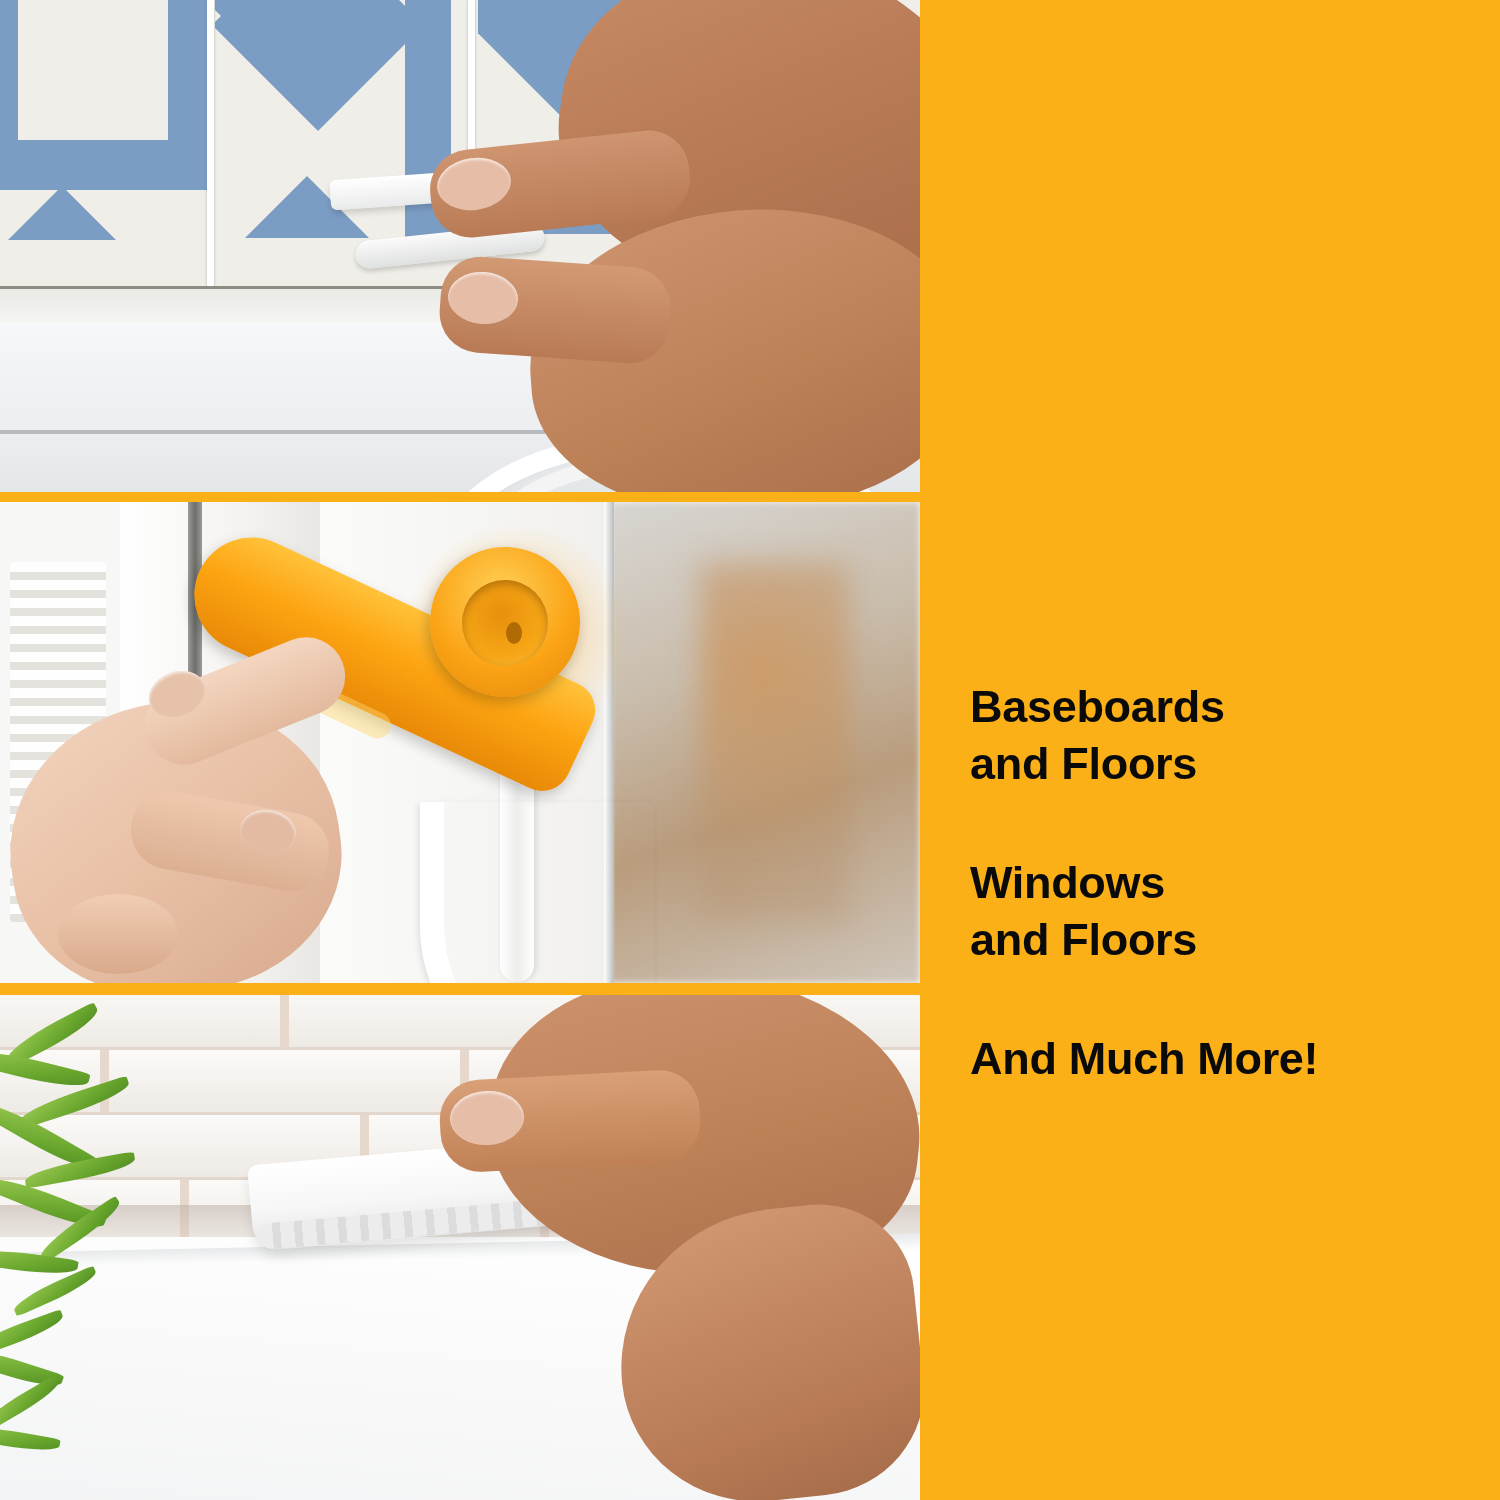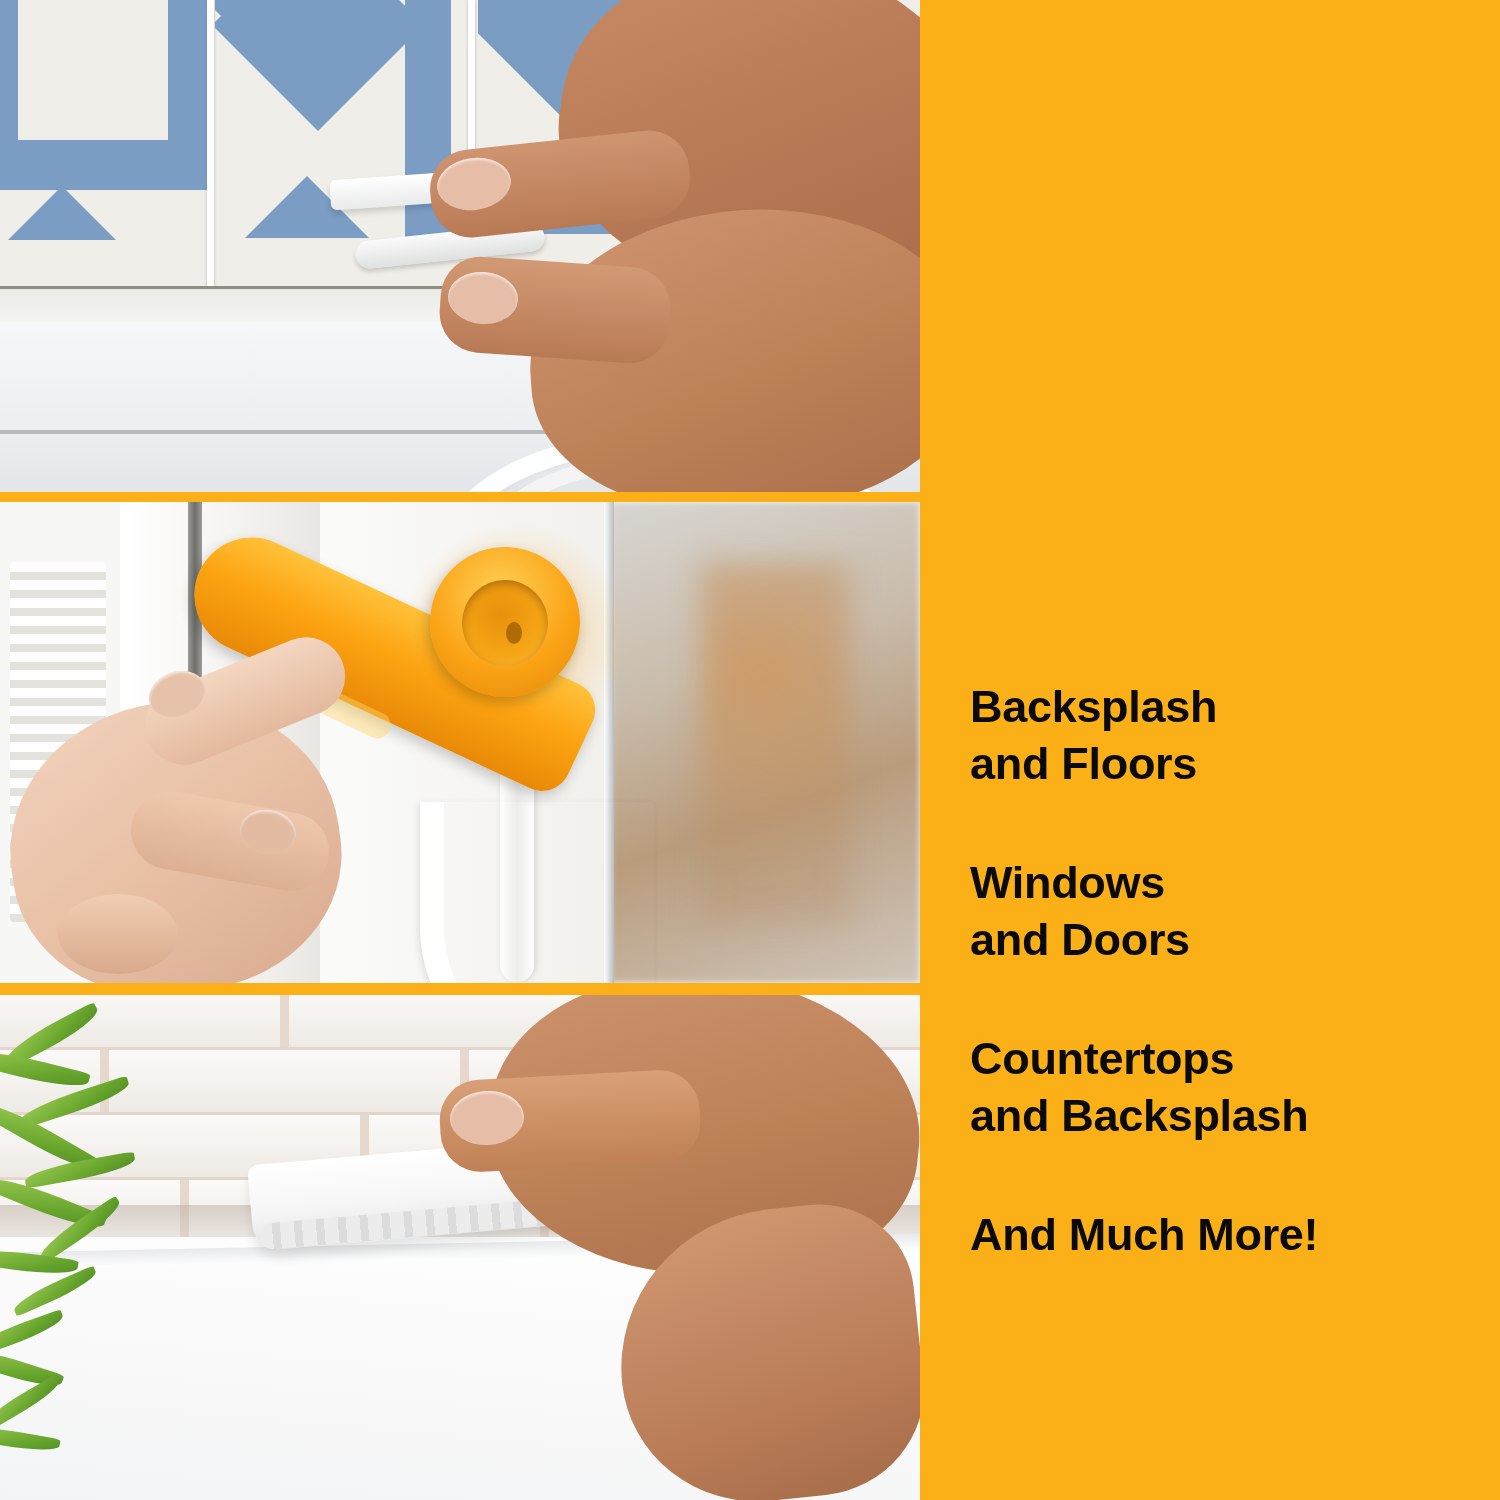--- a/index.html
+++ b/index.html
@@ -596,22 +596,20 @@
           <div class="leaf" style="left:18px; top:80px;  width:88px;  height:16px; transform:rotate(-30deg);"></div>
           <div class="leaf" style="left:4px;  top:116px; width:96px;  height:16px; transform:rotate(10deg);"></div>
         </div>
       </div>
     </div>
   </div>
 
   <div class="text-panel">
 
     <div class="bullets">
-      <p class="bullet">Backsplash
+      <p class="bullet">Baseboards
 and Floors</p>
       <p class="bullet">Windows
-and Doors</p>
-      <p class="bullet">Countertops
-and Backsplash</p>
+and Floors</p>
       <p class="bullet">And Much More!</p>
     </div>
   </div>
 </div>
 
 </body></html>

